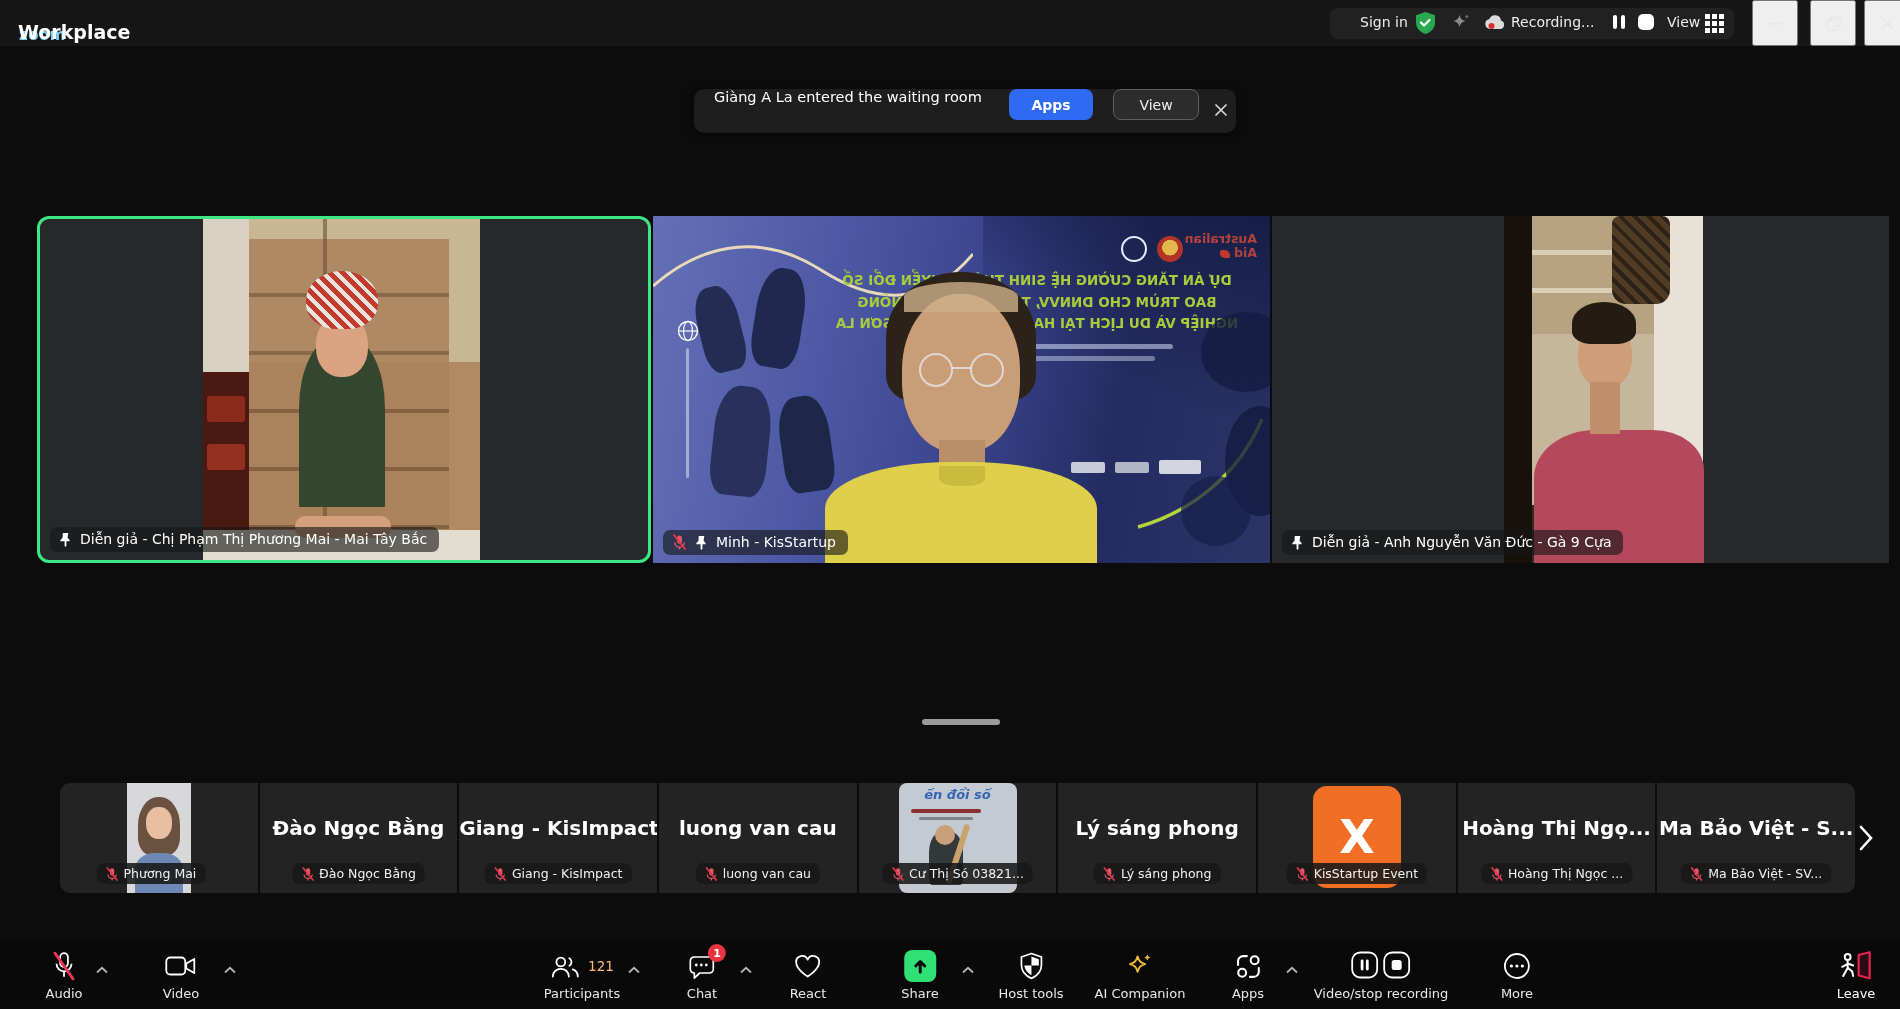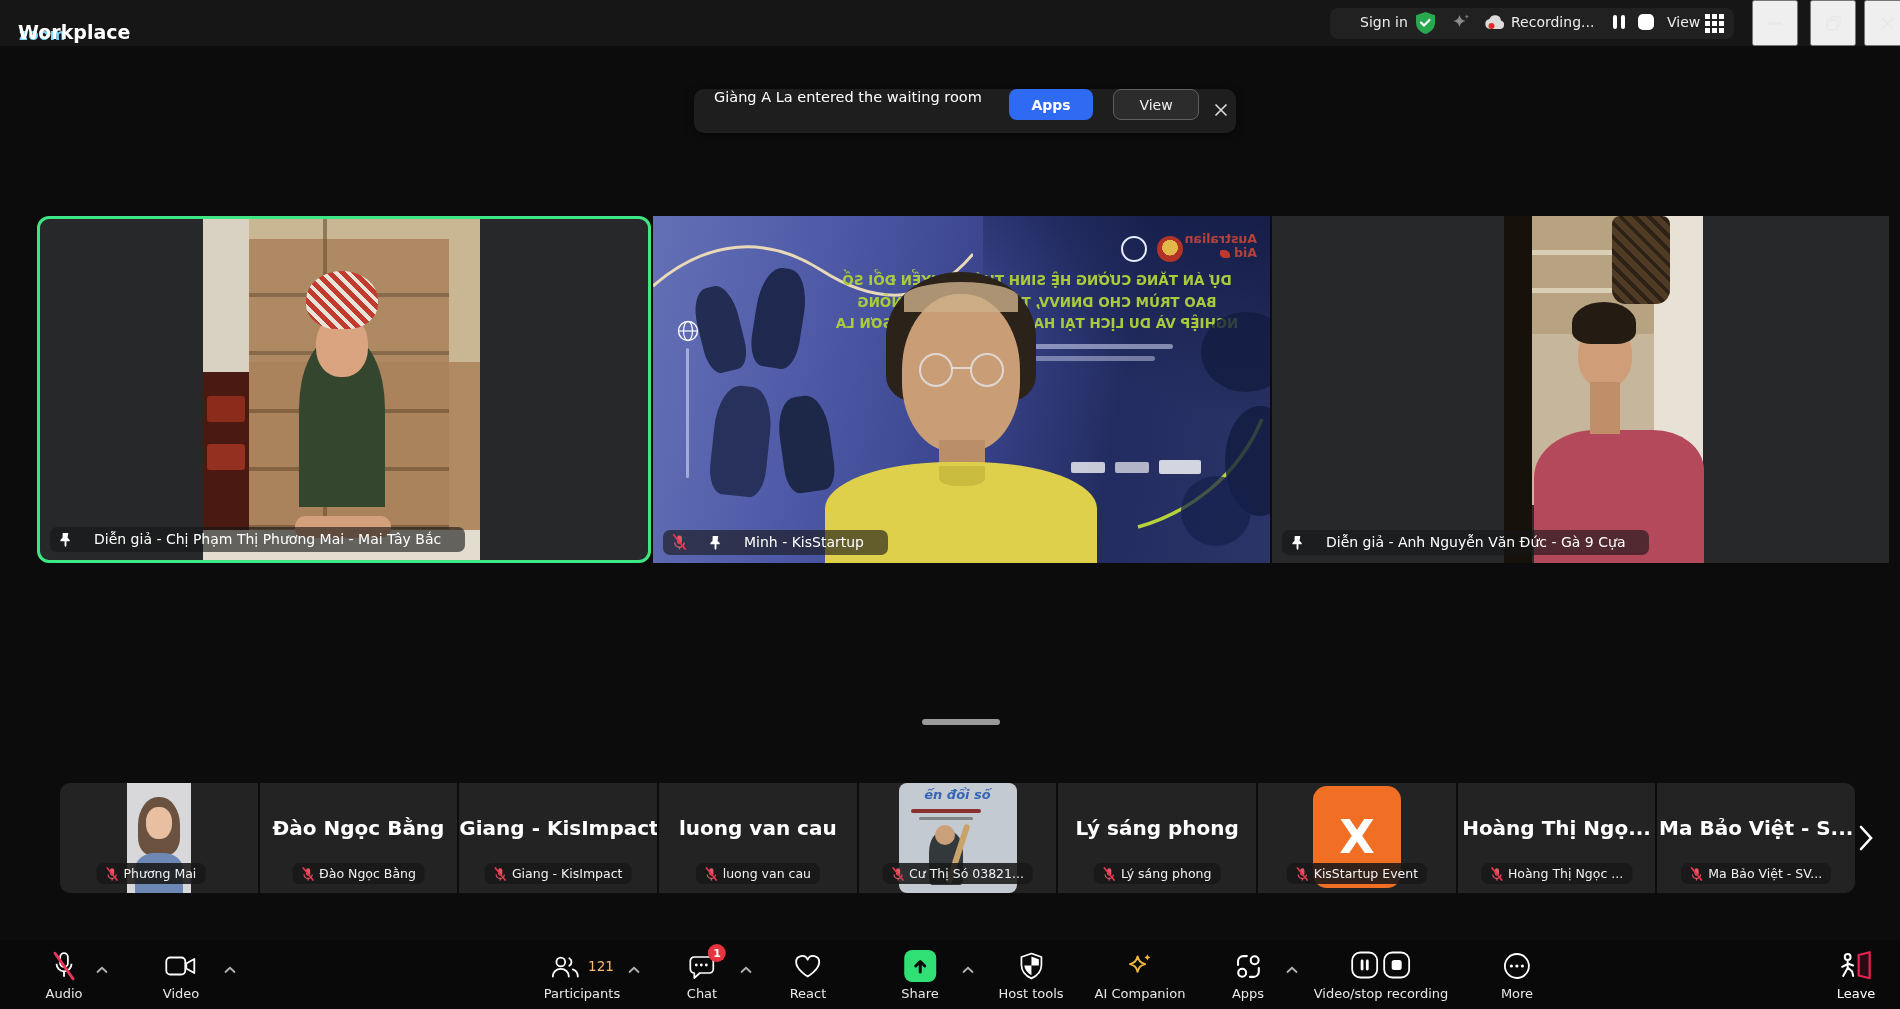--- a/index.html
+++ b/index.html
@@ -24,22 +24,22 @@
     color:#fff; font-size:14px; font-weight:bold; font-family:inherit; }
   .btn-view { position:absolute; left:419px; width:86px; height:31px; background:#2c2c2c; border:1px solid #5f5f5f; border-radius:8px;
     color:#f0f0f0; font-size:14px; font-family:inherit; }
   .btn-x { position:absolute; left:518px; top:13px; width:18px; height:18px; background:none; border:none; }
 
   
   .tile { position:absolute; top:216px; height:347px; background:#27282a; overflow:hidden; }
   #tile1 { left:37px; width:614px; border:3px solid #3ce784; border-radius:12px; }
   #tile2 { left:653px; width:617px; }
   #tile3 { left:1272px; width:617px; }
-  .namepill { position:absolute; left:10px; bottom:8px; display:flex; align-items:center; gap:22px;
-    background:rgba(22,22,22,.62); border-radius:7px; padding:4px 24px 5px 9px; z-index:40; }
+  .namepill { position:absolute; left:10px; bottom:8px; display:flex; align-items:center; gap:8px;
+    background:rgba(22,22,22,.62); border-radius:7px; padding:4px 12px 5px 9px; z-index:40; }
   .namepill span { color:#fff; font-size:14px; white-space:nowrap; }
 
   
   .art { position:absolute; }
 
   
   #handle { position:absolute; left:922px; top:719px; width:78px; height:6px; border-radius:3px; background:#9a9a9a; }
 
   
   #strip { position:absolute; left:60px; top:783px; width:1795px; height:110px; display:flex; gap:2px; }

